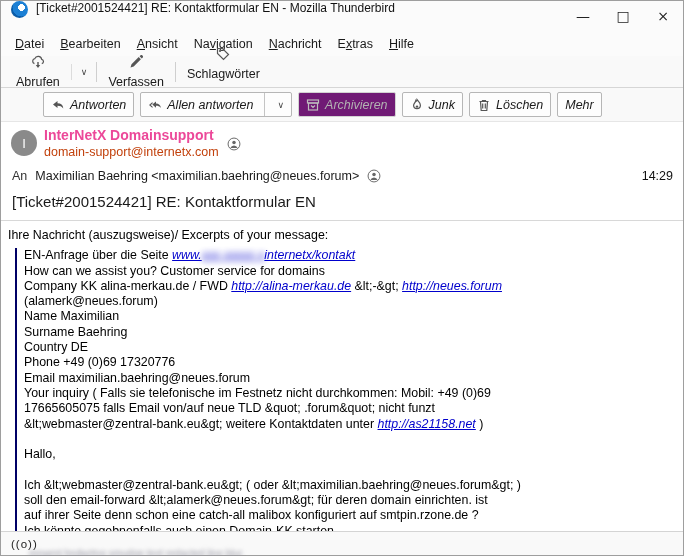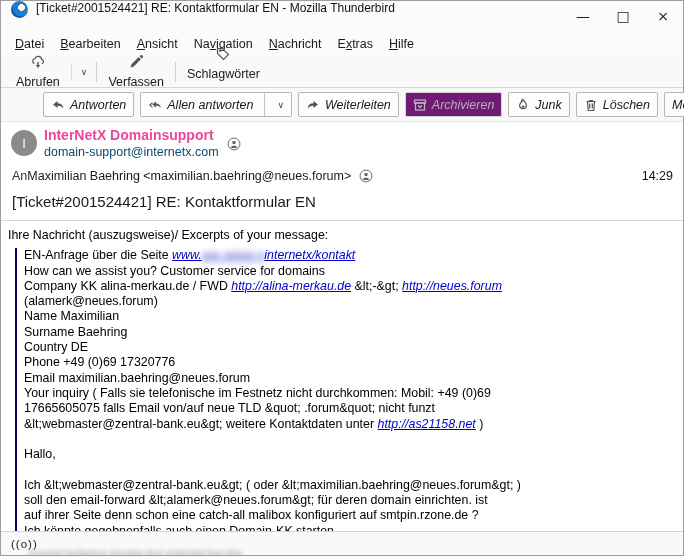--- a/index.html
+++ b/index.html
@@ -43,24 +43,24 @@
   .split-chev { padding:0 7px; font-size:9px; color:#444; }
   .tbtn.disabled { color:#b2b2b2; border-color:#d2d2d2; background:#701a75; }
   .tbtn.disabled svg * { stroke:#bdbdbd !important; fill-opacity:.4; }
   
   .msghead { background:#fff; padding:5px 10px 6px 10px; flex:none; border-bottom:1px solid #d8d8d8; }
   .row1 { display:flex; align-items:flex-start; }
   .avatar { width:26px; height:26px; border-radius:50%; background:#8a8a8a; color:#fff;
             display:flex; align-items:center; justify-content:center; font-size:13px; margin:3px 7px 0 0; flex:none; }
   .sender-block { line-height:17px; }
   .sender-name { font-weight:bold; font-size:14px; color:#ec4899; }
-  .sender-email { font-size:12.5px; color:#0c4a6e; }
+  .sender-email { font-size:12.5px; color:#c2410c; }
   .contact-ic { width:14px; height:14px; margin-left:8px; align-self:center; flex:none; }
   .row2 { display:flex; align-items:center; margin-top:8px; padding-left:1px; }
-  .to-label { color:#333; margin-right:0; }
+  .to-label { color:#333; margin-right:8px; }
   .to-value { color:#1a1a1a; }
   .time { margin-left:auto; color:#111; }
   .subject { font-size:15px; color:#1a1a1a; margin-top:10px; padding-left:1px; padding-bottom:4px; }
   
   .msgbody { flex:1; background:#fff; padding:7px 8px 0 7px; overflow:hidden;
              font-size:12.4px; line-height:15.3px; color:#000; }
   .quote { border-left:2px solid #000066; margin:5px 0 0 7px; padding-left:7px; }
   .qline { white-space:pre; }
   .blink { color:#0000cc; text-decoration:underline;font-style:italic; }
   .blurred { filter:blur(3px); opacity:.85; }
@@ -134,26 +134,20 @@
       <span>Antworten</span>
     </div>
     <div class="tbtn split">
       <svg class="icon14" viewBox="0 0 14 14">
         <path class="fl" d="M4.5 4 v1.8 L2.6 7 4.5 8.4 V10 L1 7 Z"></path>
         <path class="fl" d="M8 3.5 v2 C10.8 5.5 12.6 7 12.9 10 11.5 8.2 10 7.8 8 7.8 V9.7 L4.3 6.6 Z"></path>
       </svg>
       <span>Allen antworten</span>
       <span class="split-sep"></span>
       <span class="split-chev">∨</span>
-    </div>
-    <div class="tbtn">
-      <svg class="icon14" viewBox="0 0 14 14">
-        <path class="fl" d="M7.5 3 v2.3 C4 5.3 2 7 1.7 10.4 3.2 8.3 5 7.7 7.5 7.7 V10 L12 6.5 Z"></path>
-      </svg>
-      <span>Weiterleiten</span>
     </div>
     <div class="tbtn disabled">
       <svg class="icon14" viewBox="0 0 14 14">
         <rect class="st" x="1.5" y="2" width="11" height="3" fill="#eee"></rect>
         <rect class="st" x="2.5" y="5" width="9" height="7" fill="#eee"></rect>
         <path class="st" d="M5 7.5 l2 2 2-2"></path>
       </svg>
       <span>Archivieren</span>
     </div>
     <div class="tbtn">

